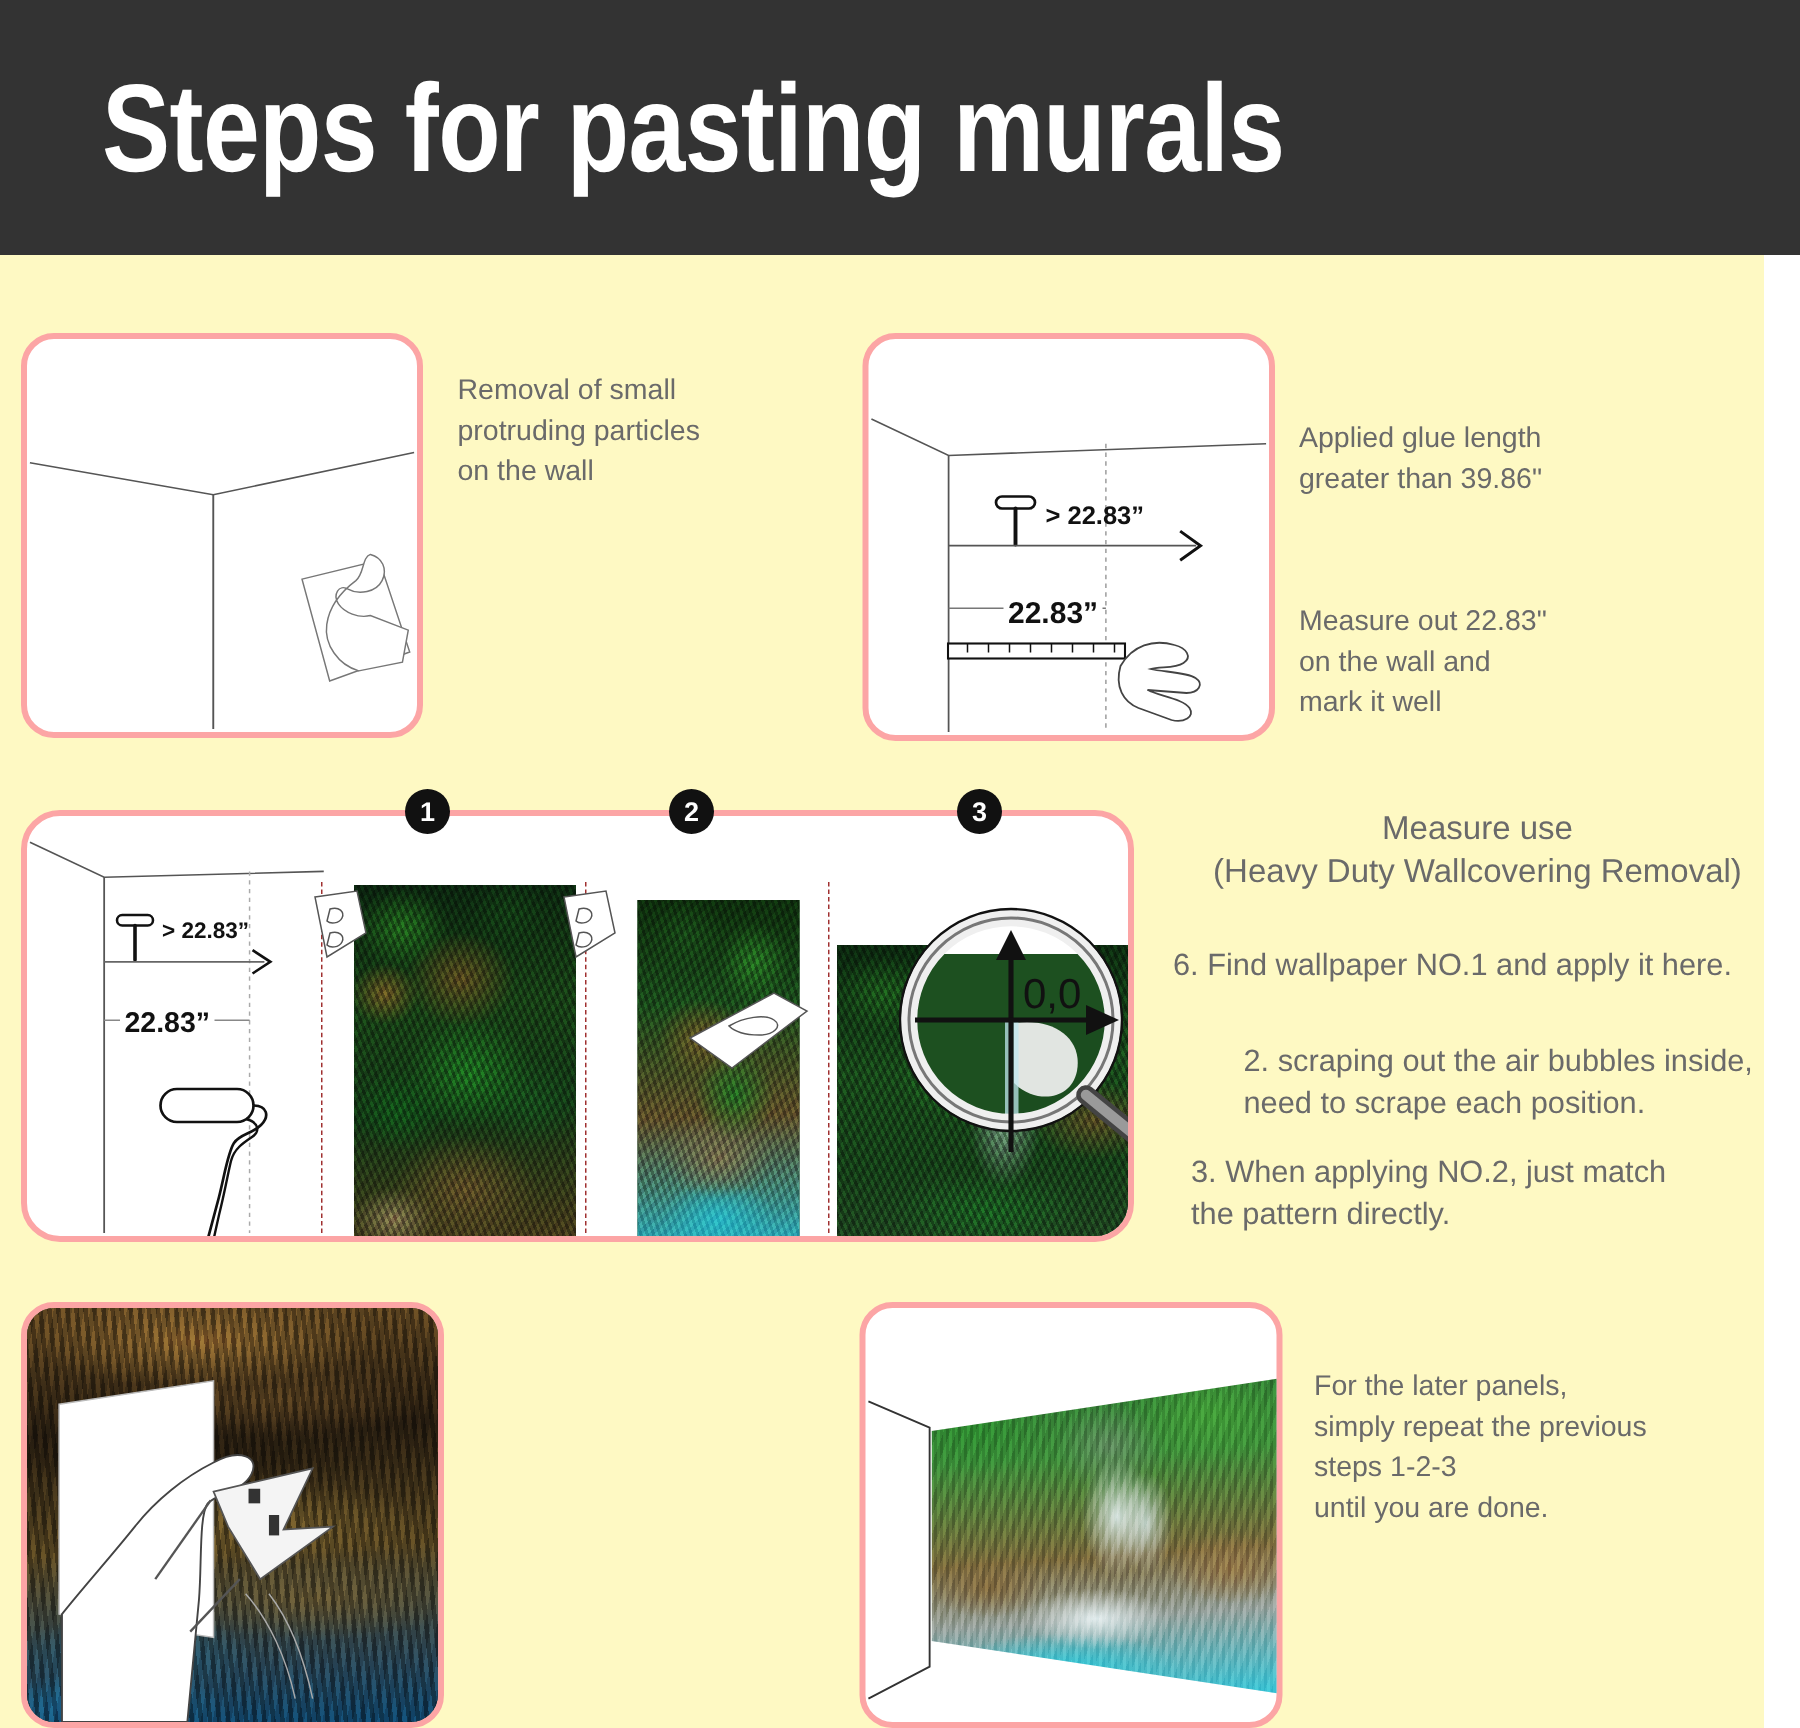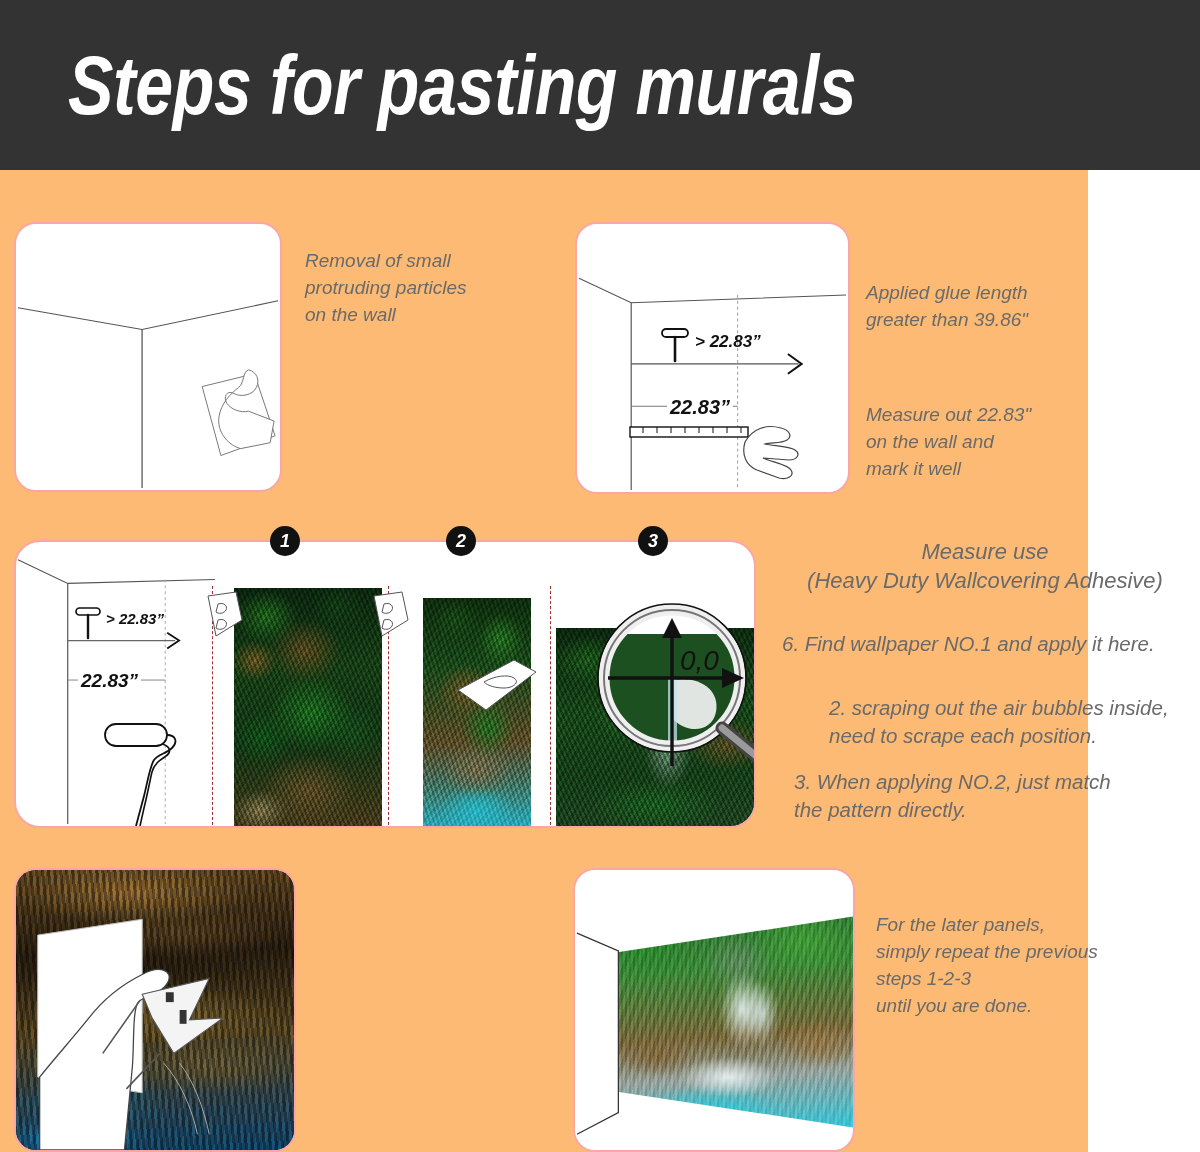--- a/index.html
+++ b/index.html
@@ -2,21 +2,21 @@
 <html><head>
 <meta charset="utf-8">
 <style>
   * { box-sizing: border-box; margin: 0; padding: 0; }
   html, body {
     width: 1200px; height: 1152px;
     background: #ffffff;
     font-family: "Liberation Sans", sans-serif;
     overflow: hidden;
   }
-  #page { position: relative; width: 1088px; height: 1152px; background: #fdba74; font-style: italic; }
+  #page { position: relative; width: 1176px; height: 1152px; background: #fef9c3; }
 
   
   .header {
     position: absolute; left: 0; top: 0; width: 1200px; height: 170px;
     background: #333333;
     display: flex; align-items: center;
   }
   .header-title {
     color: #ffffff;
     font-size: 83px;
@@ -25,21 +25,21 @@
     padding-left: 83px;
     transform: scaleX(0.82);
     transform-origin: left center;
     white-space: nowrap;
     line-height: 1;
   }
 
   
   .panel {
     position: absolute;
-    border: 2px solid #fca5a5;
+    border: 4px solid #fca5a5;
     border-radius: 22px;
     background: #fff;
     overflow: hidden;
   }
   .panel-wide { border-radius: 26px; }
 
   
   .caption {
     position: absolute;
     color: #6a6a6a;
@@ -327,21 +327,21 @@
     </svg>
   </div>
 
   <div class="badge" style="left:270px; top:526px;">1</div>
   <div class="badge" style="left:446px; top:526px;">2</div>
   <div class="badge" style="left:638px; top:526px;">3</div>
 
   <div style="position:absolute; left:780px; top:538px; width:410px; text-align:center;
               color:#6a6a6a; font-size:22px; line-height:1.3;">
     <div>Measure use</div>
-    <div>(Heavy Duty Wallcovering Adhesive)</div>
+    <div>(Heavy Duty Wallcovering Removal)</div>
   </div>
   <div class="caption caption-sm" style="left:782px; top:630px; width:412px;">6. Find wallpaper NO.1 and apply it here.</div>
   <div class="caption caption-sm" style="left:782px; top:694px; width:412px;margin-left:47px;">2. scraping out the air bubbles inside,
 need to scrape each position.</div>
   <div class="caption caption-sm" style="left:794px; top:768px; width:412px;">3. When applying NO.2, just match
 the pattern directly.</div>
 
   <div class="panel" style="left:14px; top:868px; width:282px; height:284px;">
     <div class="photo cave" style="left:0; top:0; width:100%; height:100%;"></div>
     <svg class="art" viewBox="0 0 282 284" preserveAspectRatio="none" style="z-index:3;">

